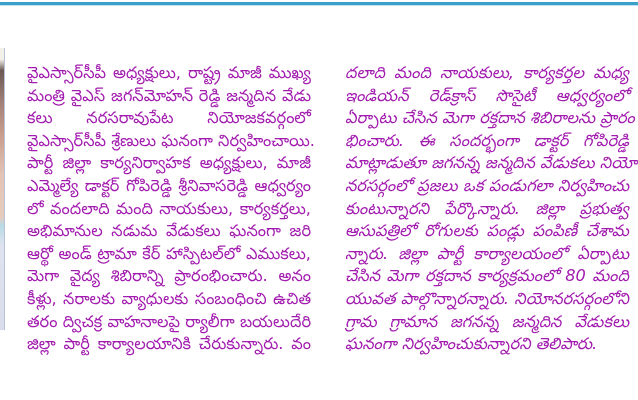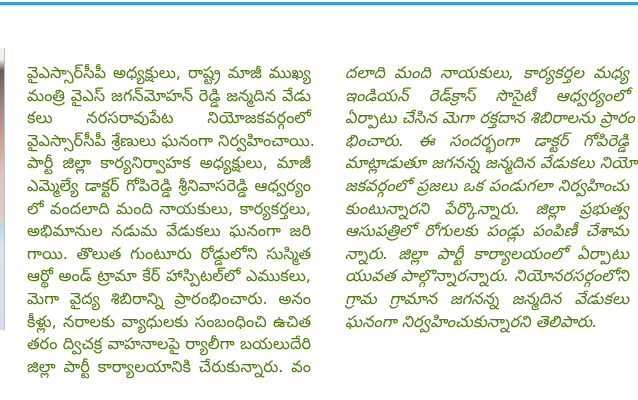--- a/index.html
+++ b/index.html
@@ -32,21 +32,21 @@
       border-right: 1px solid #b9c2d6;
       background: linear-gradient(to bottom,
         #f3efe9 0%, #f3efe9 4%,
         #6d5a55 8%, #a4837a 20%, #c79b8a 30%,
         #e3c4b6 45%, #e6cbbd 60%,
         #b6dbe6 63%, #dfe3ef 70%, #d9dcea 100%);
     }
     .column {
       position: absolute;
       top: 62px;
-      color: #4d7c0f;
+      color: #a21caf;
       font-size: 16.2px;
       line-height: 22.6px;
     }
     .col-left {
       left: 27px;
       width: 284px;
     }
     .col-right {
       left: 345px;
       width: 284px;
@@ -72,34 +72,34 @@
 
 <div class="column col-left">
   <span class="line">వైఎస్సార్‌సీపీ అధ్యక్షులు, రాష్ట్ర మాజీ ముఖ్య</span>
   <span class="line">మంత్రి వైఎస్ జగన్‌మోహన్ రెడ్డి జన్మదిన వేడు</span>
   <span class="line">కలు నరసరావుపేట నియోజకవర్గంలో</span>
   <span class="line">వైఎస్సార్‌సీపీ శ్రేణులు ఘనంగా నిర్వహించాయి.</span>
   <span class="line">పార్టీ జిల్లా కార్యనిర్వాహక అధ్యక్షులు, మాజీ</span>
   <span class="line">ఎమ్మెల్యే డాక్టర్ గోపిరెడ్డి శ్రీనివాసరెడ్డి ఆధ్వర్యం</span>
   <span class="line">లో వందలాది మంది నాయకులు, కార్యకర్తలు,</span>
   <span class="line">అభిమానుల నడుమ వేడుకలు ఘనంగా జరి</span>
-  <span class="line">గాయి. తొలుత గుంటూరు రోడ్డులోని సుస్మిత</span>
   <span class="line">ఆర్థో అండ్ ట్రామా కేర్ హాస్పిటల్‌లో ఎముకలు,</span>
   <span class="line">మెగా వైద్య శిబిరాన్ని ప్రారంభించారు. అనం</span>
   <span class="line">కీళ్లు, నరాలకు వ్యాధులకు సంబంధించి ఉచిత</span>
   <span class="line">తరం ద్విచక్ర వాహనాలపై ర్యాలీగా బయలుదేరి</span>
   <span class="line">జిల్లా పార్టీ కార్యాలయానికి చేరుకున్నారు. వం</span>
 </div>
 
 <div class="column col-right">
   <span class="line">దలాది మంది నాయకులు, కార్యకర్తల మధ్య</span>
   <span class="line">ఇండియన్ రెడ్‌క్రాస్ సొసైటీ ఆధ్వర్యంలో</span>
   <span class="line">ఏర్పాటు చేసిన మెగా రక్తదాన శిబిరాలను ప్రారం</span>
   <span class="line">భించారు. ఈ సందర్భంగా డాక్టర్ గోపిరెడ్డి</span>
   <span class="line">మాట్లాడుతూ జగనన్న జన్మదిన వేడుకలు నియో</span>
-  <span class="line">జకవర్గంలో ప్రజలు ఒక పండుగలా నిర్వహించు</span>
+  <span class="line">నరసర్గంలో ప్రజలు ఒక పండుగలా నిర్వహించు</span>
   <span class="line">కుంటున్నారని పేర్కొన్నారు. జిల్లా ప్రభుత్వ</span>
   <span class="line">ఆసుపత్రిలో రోగులకు పండ్లు పంపిణీ చేశామ</span>
   <span class="line">న్నారు. జిల్లా పార్టీ కార్యాలయంలో ఏర్పాటు</span>
+  <span class="line">చేసిన మెగా రక్తదాన కార్యక్రమంలో 80 మంది</span>
   <span class="line">యువత పాల్గొన్నారన్నారు. నియోనరసర్గంలోని</span>
   <span class="line">గ్రామ గ్రామాన జగనన్న జన్మదిన వేడుకలు</span>
   <span class="line last">ఘనంగా నిర్వహించుకున్నారని తెలిపారు.</span>
 </div>
 
 </body></html>

